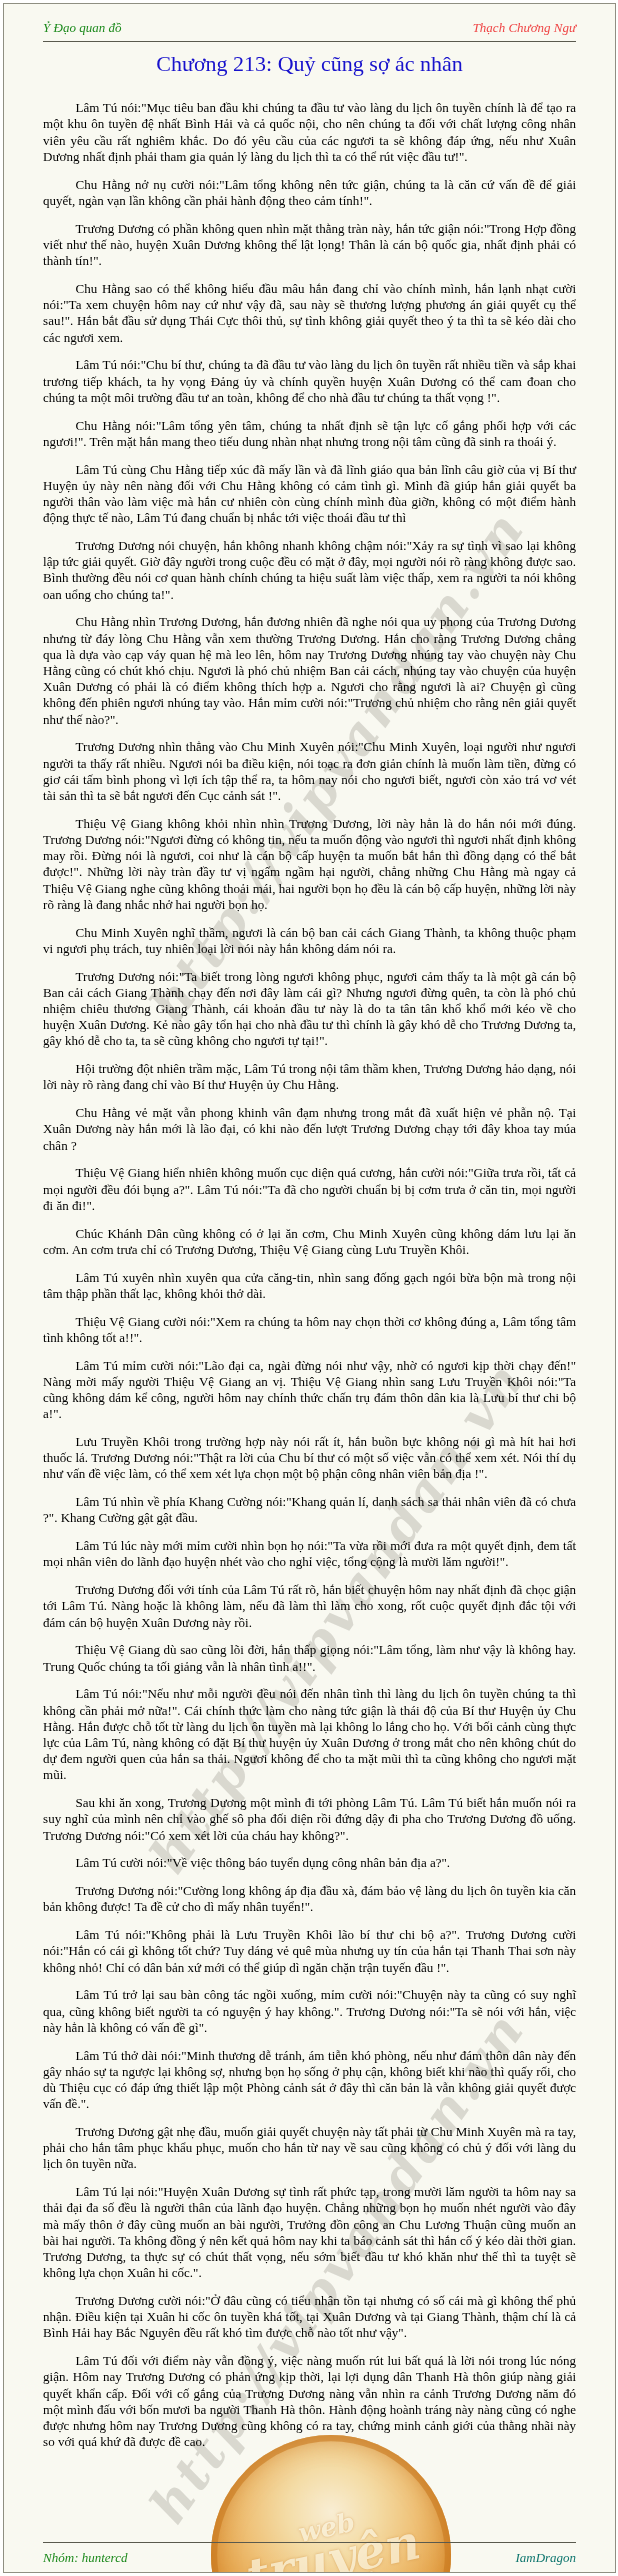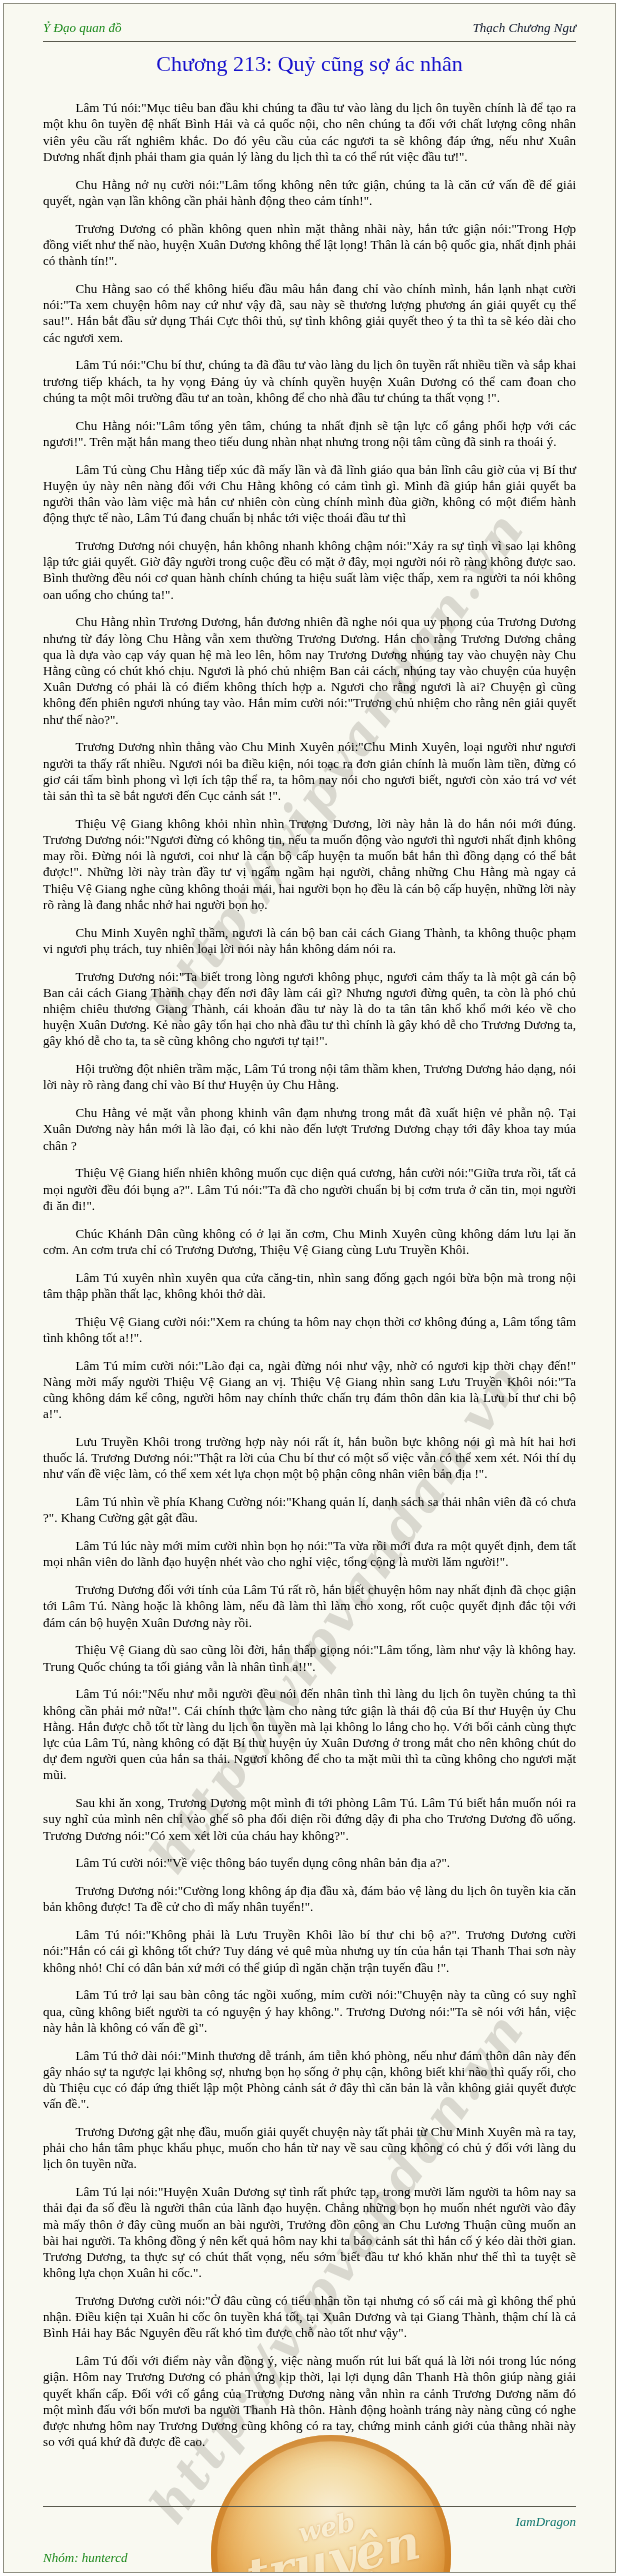--- a/index.html
+++ b/index.html
@@ -10,35 +10,35 @@
     box-sizing:border-box;
     border:0.8px solid #8f8f82;
     background:#f9f9f1;
     overflow:hidden;
     font-family:"Liberation Serif","DejaVu Serif",serif;
     color:#000;
   }
   .content{position:relative;z-index:1;padding:15.5px 39px 54px 39px;}
   .hdr{display:flex;justify-content:space-between;align-items:flex-start;font-size:13px;font-style:italic;}
   .hdr-left{color:#1d8a1d;}
-  .hdr-right{color:#0f172a;}
+  .hdr-right{color:#ef4444;}
   .hdr-rule{border:none;border-top:0.8px solid #5a5a4e;margin:5.4px 0 9.3px 0;}
   .chapter-title{text-align:center;color:#1812cc;font-size:22px;margin:6.2px 0 23px 0;font-weight:normal;}
   .para{
     font-size:13px;line-height:16.2px;
     text-align:justify;text-indent:32.5px;
     margin:0 0 11.6px 0;
   }
   .ftr{
     position:absolute;left:39px;right:39px;bottom:6.2px;z-index:3;
     border-top:0.8px solid #5a5a4e;padding-top:7px;
     display:flex;justify-content:space-between;
     font-size:13px;font-style:italic;
   }
-  .ftr-left{color:#1d8a1d;margin-top:36px;}
+  .ftr-left{color:#1d8a1d;}
   .ftr-right{color:#0f766e;}
   
   .wm{
     position:absolute;z-index:0;left:46px;width:526px;
     text-align:center;white-space:nowrap;
     transform:rotate(-55deg);
     font-family:"DejaVu Serif",serif;font-style:italic;font-weight:bold;
     font-size:51px;letter-spacing:3.1px;
     color:rgba(148,146,138,0.32);
     pointer-events:none;
@@ -87,21 +87,21 @@
       <span class="hdr-left">Ỷ Đạo quan đồ</span>
       <span class="hdr-right">Thạch Chương Ngư</span>
     </div>
     <hr class="hdr-rule">
 
     <h1 class="chapter-title">Chương 213: Quỷ cũng sợ ác nhân</h1>
 
     <div>
         <p class="para">Lâm Tú nói:"Mục tiêu ban đầu khi chúng ta đầu tư vào làng du lịch ôn tuyền chính là để tạo ra một khu ôn tuyền đệ nhất Bình Hải và cả quốc nội, cho nên chúng ta đối với chất lượng công nhân viên yêu cầu rất nghiêm khắc. Do đó yêu cầu của các ngươi ta sẽ không đáp ứng, nếu như Xuân Dương nhất định phải tham gia quản lý làng du lịch thì ta có thể rút việc đầu tư!".</p>
         <p class="para">Chu Hằng nở nụ cười nói:"Lâm tổng không nên tức giận, chúng ta là căn cứ vấn đề để giải quyết, ngàn vạn lần không cần phải hành động theo cảm tính!".</p>
-        <p class="para">Trương Dương có phần không quen nhìn mặt thằng nhãi này, hắn tức giận nói:"Trong Hợp đồng viết như thế nào, huyện Xuân Dương không thể lật lọng! Thân là cán bộ quốc gia, nhất định phải có thành tín!".</p>
+        <p class="para">Trương Dương có phần không quen nhìn mặt thằng tràn này, hắn tức giận nói:"Trong Hợp đồng viết như thế nào, huyện Xuân Dương không thể lật lọng! Thân là cán bộ quốc gia, nhất định phải có thành tín!".</p>
         <p class="para">Chu Hằng sao có thể không hiểu đầu mâu hắn đang chỉ vào chính mình, hắn lạnh nhạt cười nói:"Ta xem chuyện hôm nay cứ như vậy đã, sau này sẽ thương lượng phương án giải quyết cụ thể sau!". Hắn bắt đầu sử dụng Thái Cực thôi thủ, sự tình không giải quyết theo ý ta thì ta sẽ kéo dài cho các ngươi xem.</p>
         <p class="para">Lâm Tú nói:"Chu bí thư, chúng ta đã đầu tư vào làng du lịch ôn tuyền rất nhiều tiền và sắp khai trương tiếp khách, ta hy vọng Đảng ủy và chính quyền huyện Xuân Dương có thể cam đoan cho chúng ta một môi trường đầu tư an toàn, không để cho nhà đầu tư chúng ta thất vọng !".</p>
         <p class="para">Chu Hằng nói:"Lâm tổng yên tâm, chúng ta nhất định sẽ tận lực cố gắng phối hợp với các ngươi!". Trên mặt hắn mang theo tiếu dung nhàn nhạt nhưng trong nội tâm cũng đã sinh ra thoái ý.</p>
         <p class="para">Lâm Tú cùng Chu Hằng tiếp xúc đã mấy lần và đã lĩnh giáo qua bản lĩnh câu giờ của vị Bí thư Huyện ủy này nên nàng đối với Chu Hằng không có cảm tình gì. Mình đã giúp hắn giải quyết ba người thân vào làm việc mà hắn cư nhiên còn cùng chính mình đùa giỡn, không có một điểm hành động thực tế nào, Lâm Tú đang chuẩn bị nhắc tới việc thoái đầu tư thì</p>
         <p class="para">Trương Dương nói chuyện, hắn không nhanh không chậm nói:"Xảy ra sự tình vì sao lại không lập tức giải quyết. Giờ đây người trong cuộc đều có mặt ở đây, mọi người nói rõ ràng không được sao. Bình thường đều nói cơ quan hành chính chúng ta hiệu suất làm việc thấp, xem ra người ta nói không oan uổng cho chúng ta!".</p>
         <p class="para">Chu Hằng nhìn Trương Dương, hắn đương nhiên đã nghe nói qua uy phong của Trương Dương nhưng từ đáy lòng Chu Hằng vẫn xem thường Trương Dương. Hắn cho rằng Trương Dương chẳng qua là dựa vào cạp váy quan hệ mà leo lên, hôm nay Trương Dương nhúng tay vào chuyện này Chu Hằng cũng có chút khó chịu. Ngươi là phó chủ nhiệm Ban cải cách, nhúng tay vào chuyện của huyện Xuân Dương có phải là có điểm không thích hợp a. Ngươi cho rằng ngươi là ai? Chuyện gì cũng không đến phiên ngươi nhúng tay vào. Hắn mỉm cười nói:"Trương chủ nhiệm cho rằng nên giải quyết như thế nào?".</p>
         <p class="para">Trương Dương nhìn thẳng vào Chu Minh Xuyên nói:"Chu Minh Xuyên, loại người như ngươi người ta thấy rất nhiều. Ngươi nói ba điều kiện, nói toạc ra đơn giản chính là muốn làm tiền, đừng có giơ cái tấm bình phong vì lợi ích tập thể ra, ta hôm nay nói cho ngươi biết, ngươi còn xảo trá vơ vét tài sản thì ta sẽ bắt ngươi đến Cục cảnh sát !".</p>
         <p class="para">Thiệu Vệ Giang không khỏi nhìn nhìn Trương Dương, lời này hẳn là do hắn nói mới đúng. Trương Dương nói:"Ngươi đừng có không tin, nếu ta muốn động vào ngươi thì ngươi nhất định không may rồi. Đừng nói là ngươi, coi như là cán bộ cấp huyện ta muốn bắt hắn thì đồng dạng có thể bắt được!". Những lời này tràn đầy tư vị ngấm ngầm hại người, chẳng những Chu Hằng mà ngay cả Thiệu Vệ Giang nghe cũng không thoải mái, hai người bọn họ đều là cán bộ cấp huyện, những lời này rõ ràng là đang nhắc nhở hai người bọn họ.</p>
         <p class="para">Chu Minh Xuyên nghĩ thầm, ngươi là cán bộ ban cải cách Giang Thành, ta không thuộc phạm vi ngươi phụ trách, tuy nhiên loại lời nói này hắn không dám nói ra.</p>
         <p class="para">Trương Dương nói:"Ta biết trong lòng ngươi không phục, ngươi cảm thấy ta là một gã cán bộ Ban cải cách Giang Thành chạy đến nơi đây làm cái gì? Nhưng ngươi đừng quên, ta còn là phó chủ nhiệm chiêu thương Giang Thành, cái khoản đầu tư này là do ta tân tân khổ khổ mới kéo về cho huyện Xuân Dương. Kẻ nào gây tổn hại cho nhà đầu tư thì chính là gây khó dễ cho Trương Dương ta, gây khó dễ cho ta, ta sẽ cũng không cho ngươi tự tại!".</p>

